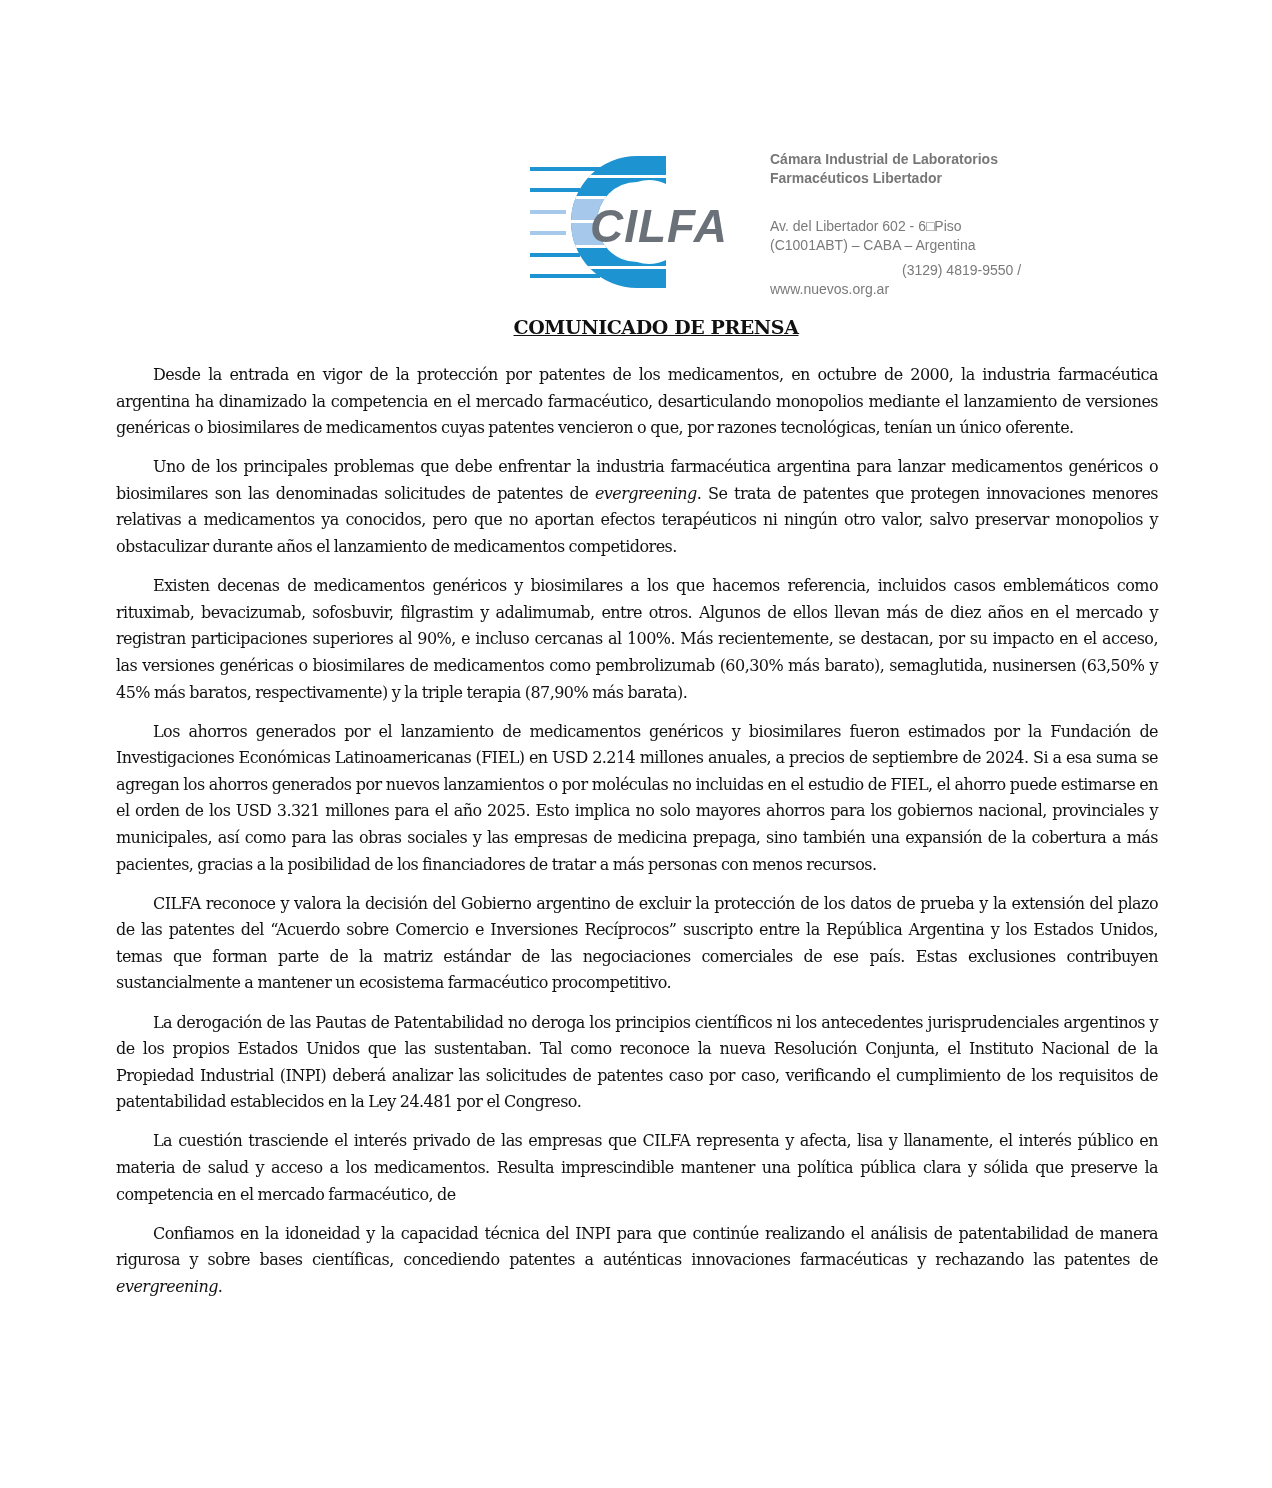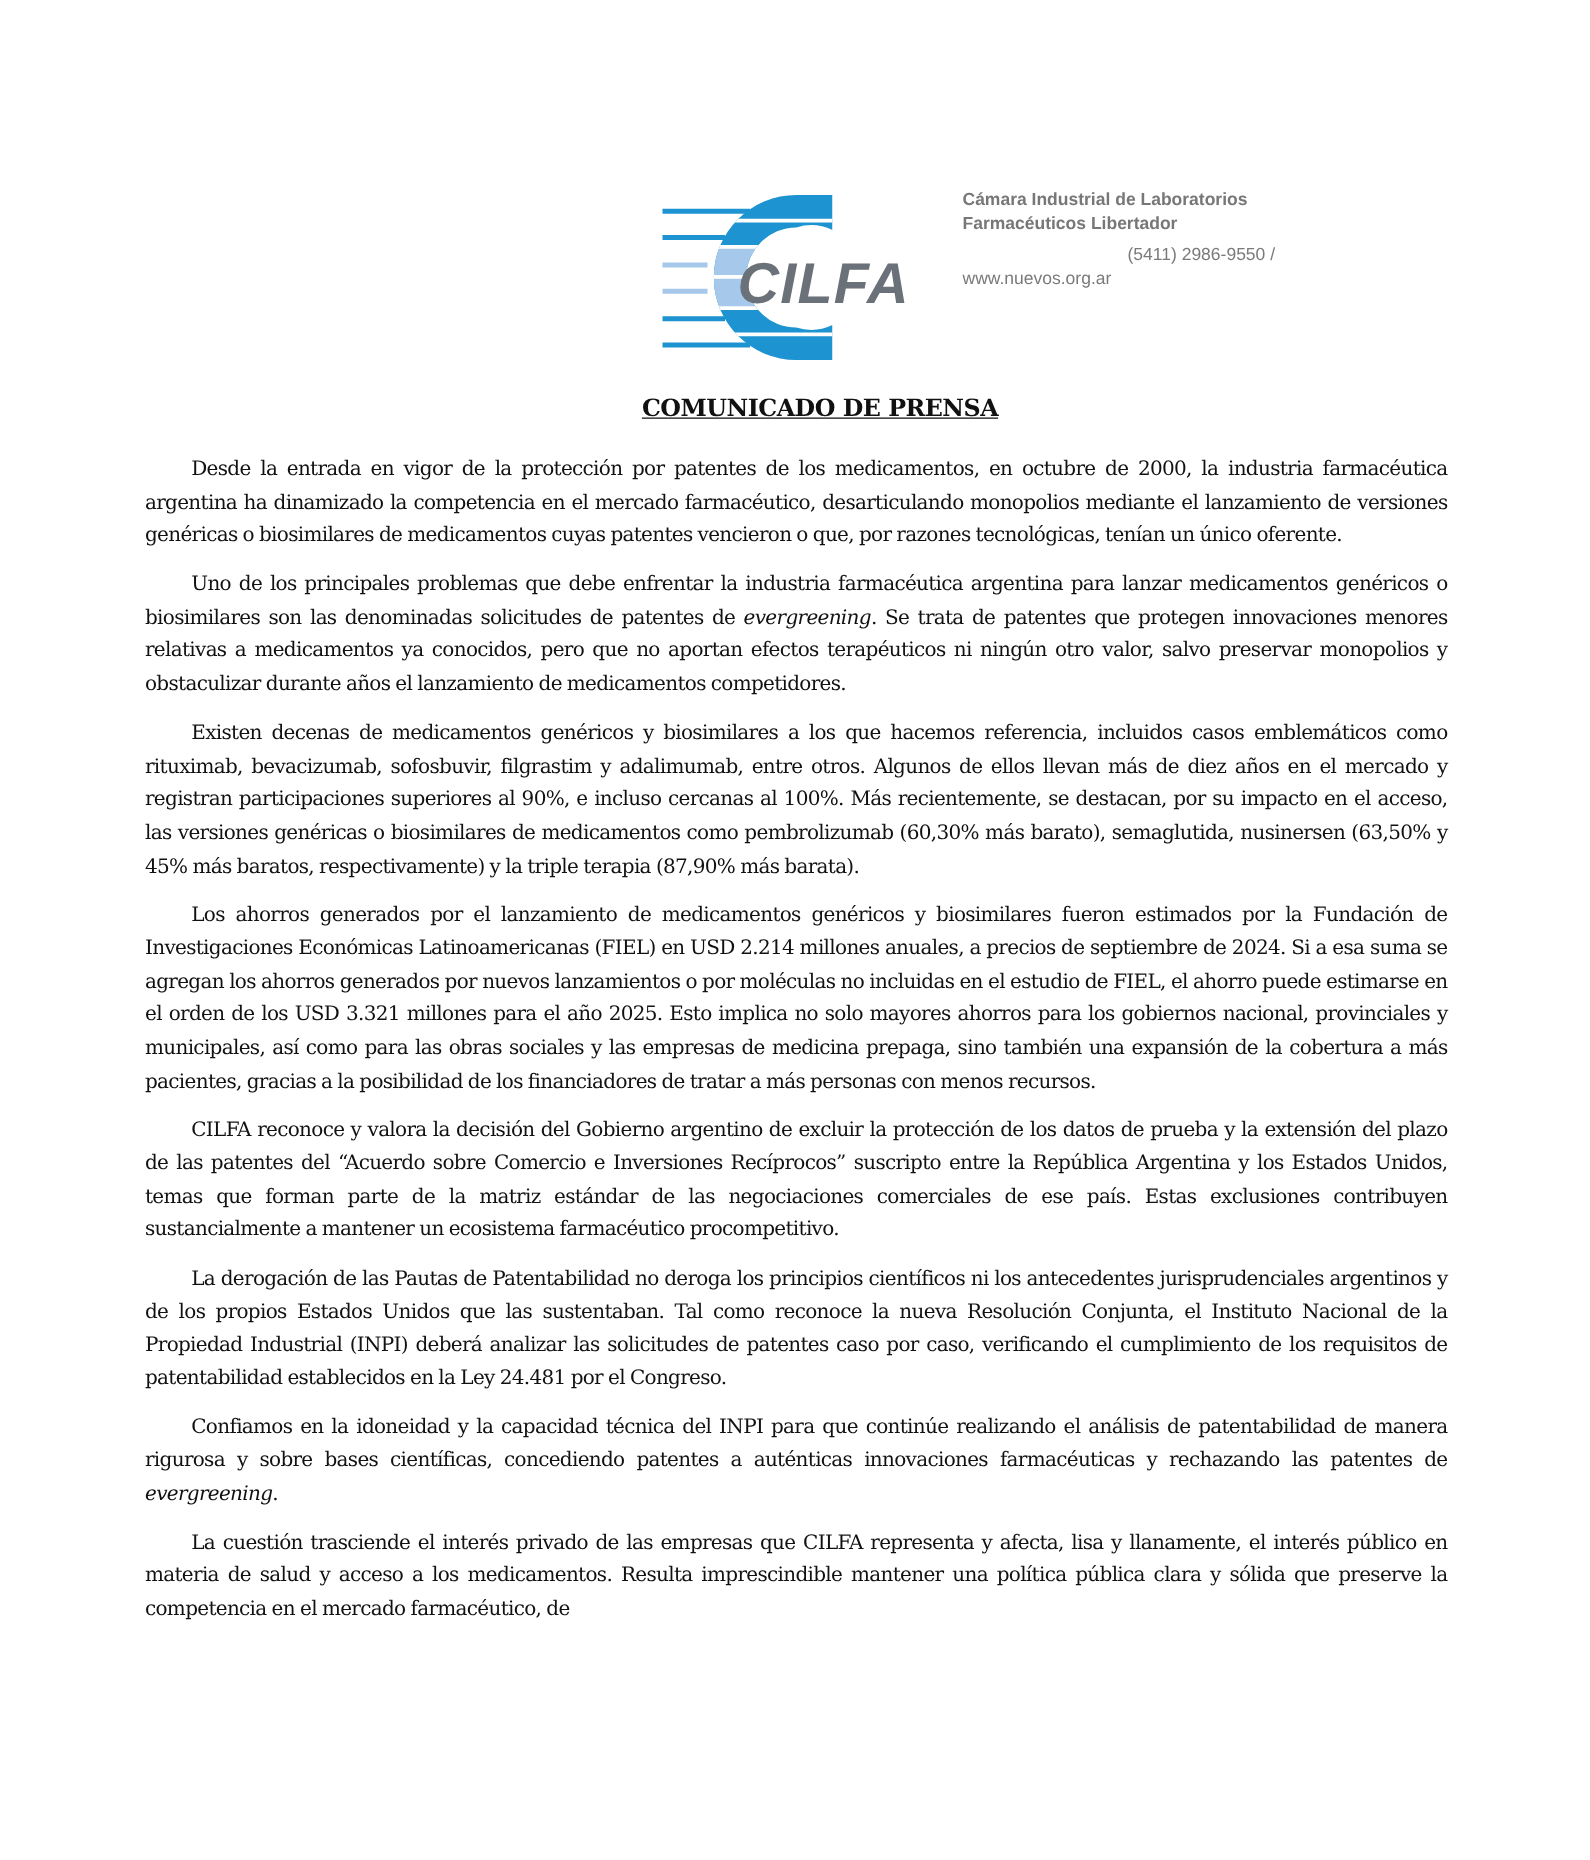--- a/index.html
+++ b/index.html
@@ -112,29 +112,33 @@
     <rect x="4" y="120" width="70" height="4" fill="#1e93d2"></rect>
 
     <text x="64" y="88" font-family="Liberation Sans, sans-serif" font-weight="bold" font-style="italic" font-size="46" fill="#6a7178" letter-spacing="1">CILFA</text>
   </svg>
 
   <div class="org-info">
     <div class="org-name">
       <div>Cámara Industrial de Laboratorios</div>
       <div>Farmacéuticos Libertador</div>
     </div>
-    <div class="org-phone">(5411) 2986-9550 /</div>
+    <div class="org-address">
+      <div>Av. del Libertador 602 - 6□Piso</div>
+      <div>(C1001ABT) – CABA – Argentina</div>
+    </div>
+    <div class="org-phone">(3129) 4819-9550 /</div>
     <div class="org-web">www.nuevos.org.ar</div>
   </div>
 </div>
 
 <div class="title">COMUNICADO DE PRENSA</div>
 
 <div class="body-text">
   <p>Desde la entrada en vigor de la protección por patentes de los medicamentos, en octubre de 2000, la industria farmacéutica argentina ha dinamizado la competencia en el mercado farmacéutico, desarticulando monopolios mediante el lanzamiento de versiones genéricas o biosimilares de medicamentos cuyas patentes vencieron o que, por razones tecnológicas, tenían un único oferente.</p>
   <p><span>Uno de los principales problemas que debe enfrentar la industria farmacéutica argentina para lanzar medicamentos genéricos o biosimilares son las denominadas solicitudes de patentes de </span><em>evergreening</em><span>. Se trata de patentes que protegen innovaciones menores relativas a medicamentos ya conocidos, pero que no aportan efectos terapéuticos ni ningún otro valor, salvo preservar monopolios y obstaculizar durante años el lanzamiento de medicamentos competidores.</span></p>
   <p>Existen decenas de medicamentos genéricos y biosimilares a los que hacemos referencia, incluidos casos emblemáticos como rituximab, bevacizumab, sofosbuvir, filgrastim y adalimumab, entre otros. Algunos de ellos llevan más de diez años en el mercado y registran participaciones superiores al 90%, e incluso cercanas al 100%. Más recientemente, se destacan, por su impacto en el acceso, las versiones genéricas o biosimilares de medicamentos como pembrolizumab (60,30% más barato), semaglutida, nusinersen (63,50% y 45% más baratos, respectivamente) y la triple terapia (87,90% más barata).</p>
   <p>Los ahorros generados por el lanzamiento de medicamentos genéricos y biosimilares fueron estimados por la Fundación de Investigaciones Económicas Latinoamericanas (FIEL) en USD 2.214 millones anuales, a precios de septiembre de 2024. Si a esa suma se agregan los ahorros generados por nuevos lanzamientos o por moléculas no incluidas en el estudio de FIEL, el ahorro puede estimarse en el orden de los USD 3.321 millones para el año 2025. Esto implica no solo mayores ahorros para los gobiernos nacional, provinciales y municipales, así como para las obras sociales y las empresas de medicina prepaga, sino también una expansión de la cobertura a más pacientes, gracias a la posibilidad de los financiadores de tratar a más personas con menos recursos.</p>
   <p>CILFA reconoce y valora la decisión del Gobierno argentino de excluir la protección de los datos de prueba y la extensión del plazo de las patentes del “Acuerdo sobre Comercio e Inversiones Recíprocos” suscripto entre la República Argentina y los Estados Unidos, temas que forman parte de la matriz estándar de las negociaciones comerciales de ese país. Estas exclusiones contribuyen sustancialmente a mantener un ecosistema farmacéutico procompetitivo.</p>
   <p>La derogación de las Pautas de Patentabilidad no deroga los principios científicos ni los antecedentes jurisprudenciales argentinos y de los propios Estados Unidos que las sustentaban. Tal como reconoce la nueva Resolución Conjunta, el Instituto Nacional de la Propiedad Industrial (INPI) deberá analizar las solicitudes de patentes caso por caso, verificando el cumplimiento de los requisitos de patentabilidad establecidos en la Ley 24.481 por el Congreso.</p>
+  <p>La cuestión trasciende el interés privado de las empresas que CILFA representa y afecta, lisa y llanamente, el interés público en materia de salud y acceso a los medicamentos. Resulta imprescindible mantener una política pública clara y sólida que preserve la competencia en el mercado farmacéutico, de</p>
   <p><span>Confiamos en la idoneidad y la capacidad técnica del INPI para que continúe realizando el análisis de patentabilidad de manera rigurosa y sobre bases científicas, concediendo patentes a auténticas innovaciones farmacéuticas y rechazando las patentes de </span><em>evergreening</em><span>.</span></p>
-  <p>La cuestión trasciende el interés privado de las empresas que CILFA representa y afecta, lisa y llanamente, el interés público en materia de salud y acceso a los medicamentos. Resulta imprescindible mantener una política pública clara y sólida que preserve la competencia en el mercado farmacéutico, de</p>
 </div>
 
 </body></html>

